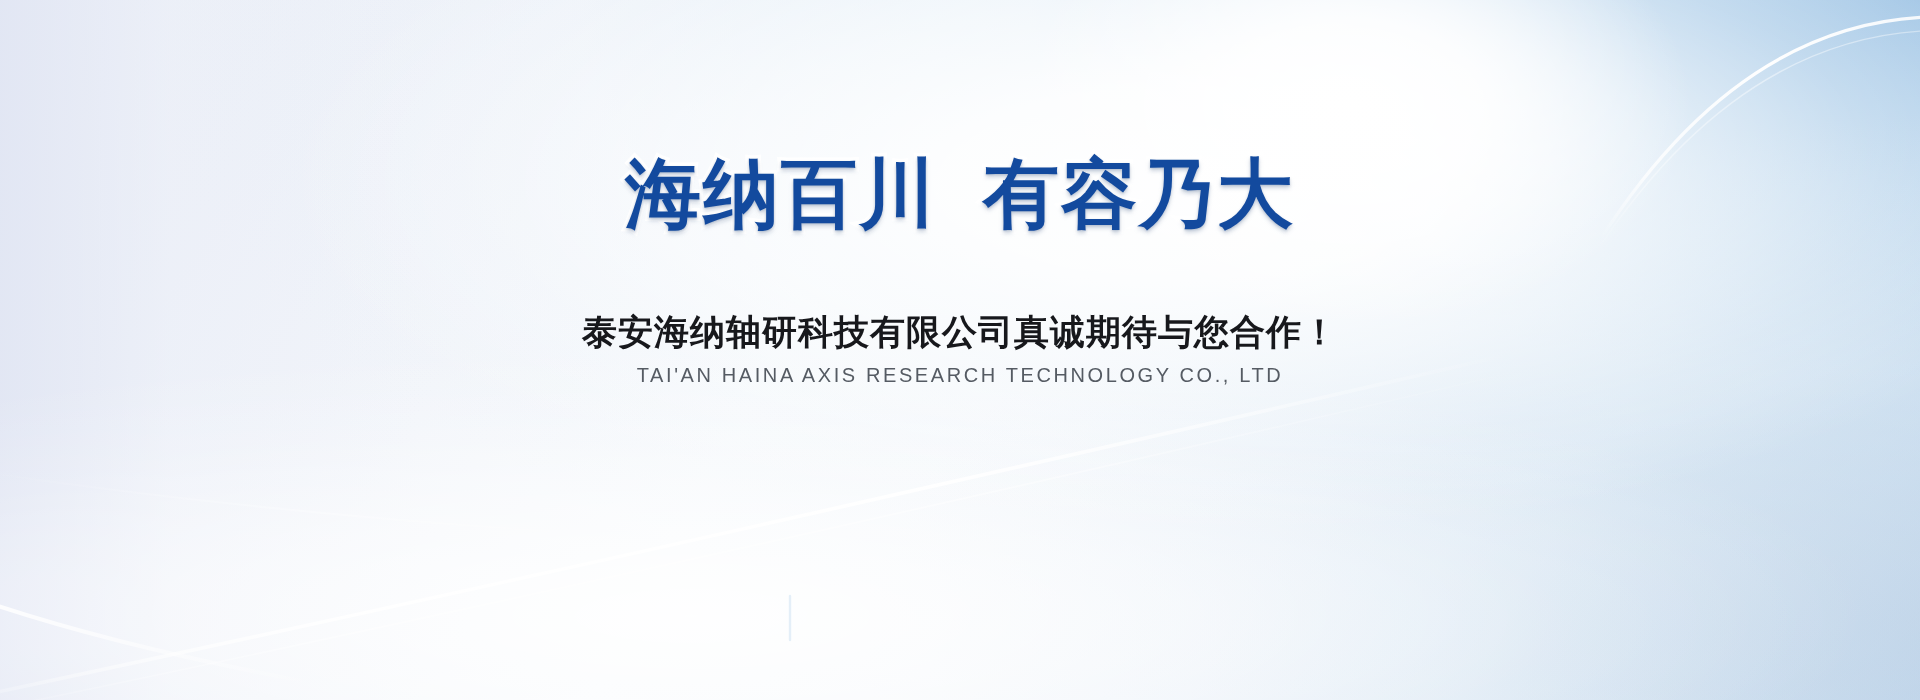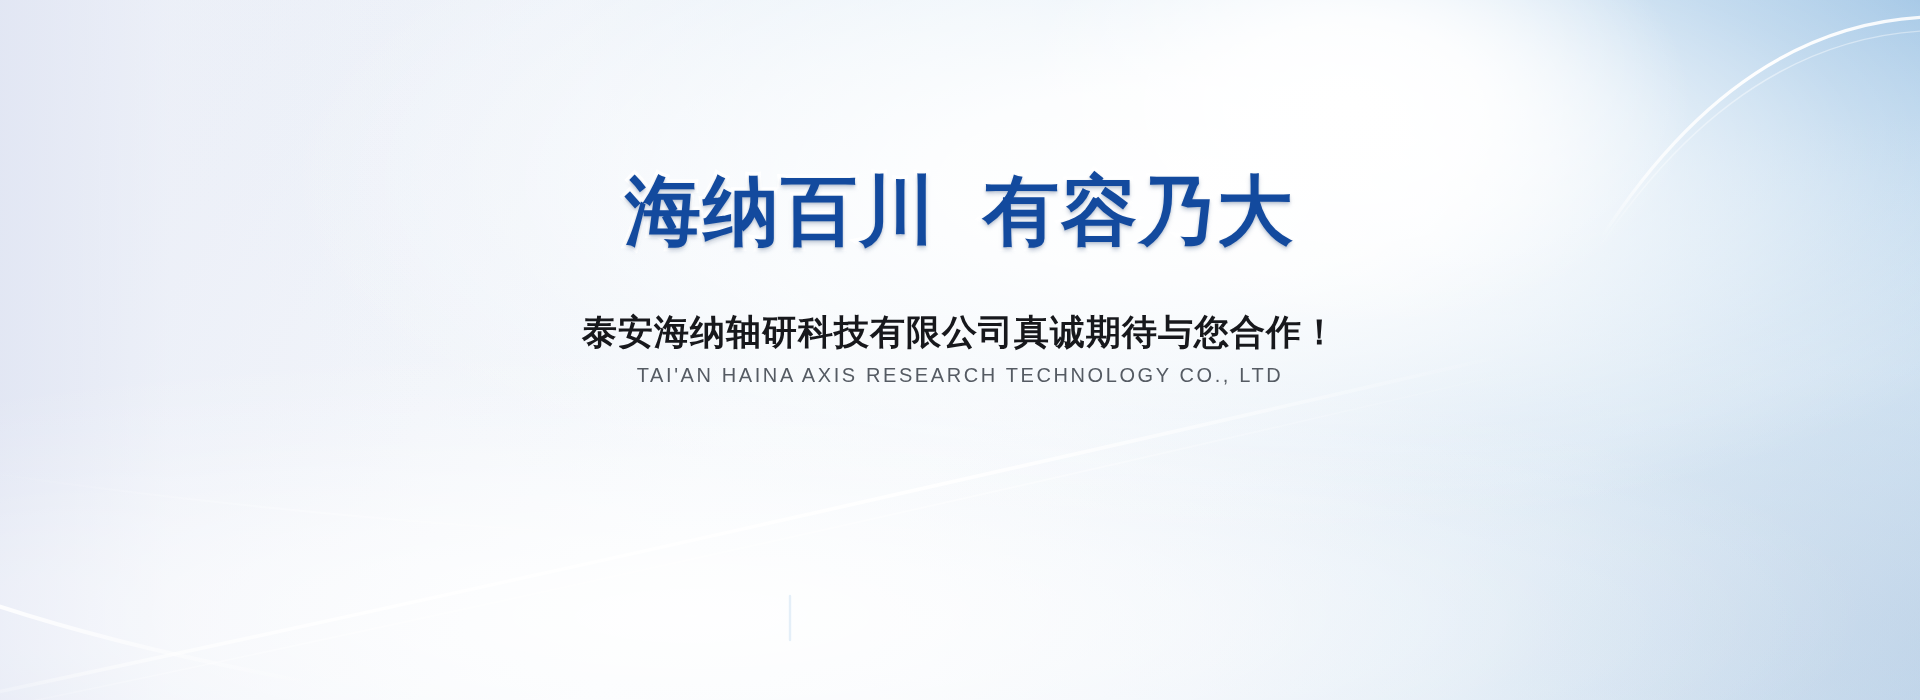--- a/index.html
+++ b/index.html
@@ -103,21 +103,21 @@
     position: absolute;
     inset: 0;
     display: flex;
     flex-direction: column;
     align-items: center;
     pointer-events: none;
   }
 
   #headline {
     position: absolute;
-    top: 173px;
+    top: 156px;
     left: 0;
     right: 0;
     text-align: center;
     font-size: 76px;
     line-height: 1;
     font-weight: 700;
     letter-spacing: 2px;
     color: #134a9e;
     white-space: pre;
     -webkit-text-stroke: 7px #ffffff;

